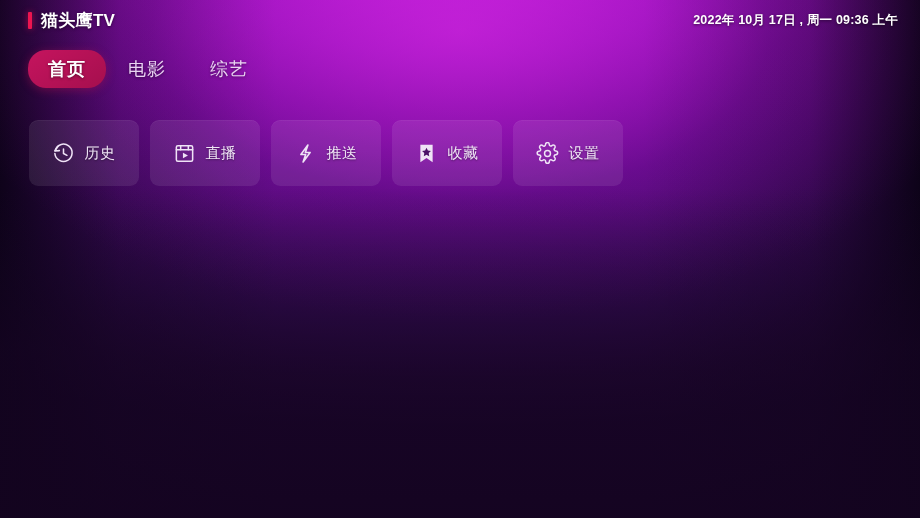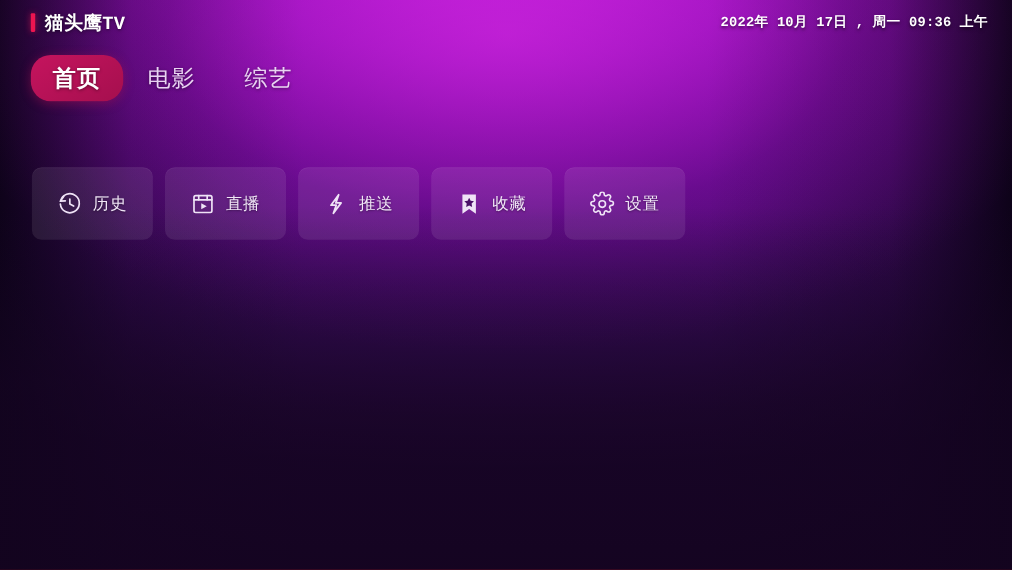--- a/index.html
+++ b/index.html
@@ -6,22 +6,21 @@
   html, body {
     width:920px; height:518px; overflow:hidden;
     background:#15031f;
     font-family:"Liberation Sans","DejaVu Sans",sans-serif;
   }
 
   #screen {
     position:relative;
     width:920px; height:518px;
     overflow:hidden;
-    background-color:#b91c1c;
-    font-family:Liberation Mono, monospace;
+    background-color:#4c1d95;
   }
 
   
   #bg-base {
     position:absolute; inset:0;
     background:
       radial-gradient(120% 95% at 50% -12%,
         #c41ad8 0%,
         #b118cf 12%,
         #9a12bd 24%,
@@ -67,21 +66,21 @@
     letter-spacing:0.2px;
     text-shadow:0 1px 3px rgba(0,0,0,0.55);
   }
 
   
   .tabs {
     position:absolute; top:50px; left:28px;
     display:flex; align-items:center; gap:0px;
   }
   .tab {
-    font-size:21px;
+    font-size:18px;
     color:#e9d4f2;
     padding:7px 22px;
     border-radius:18px;
     letter-spacing:1px;
     text-shadow:0 1px 3px rgba(0,0,0,0.45);
     white-space:nowrap;
   }
   .tab.active {
     color:#ffffff;
     font-weight:bold;
@@ -95,21 +94,20 @@
     position:absolute; top:120px; left:29px;
     display:flex; gap:11px;
   }
   .card {
     width:110px; height:66px;
     border-radius:9px;
     background:rgba(255,255,255,0.085);
     box-shadow:inset 0 1px 0 rgba(255,255,255,0.05);
     display:flex; align-items:center; justify-content:center;
     gap:9px;
-    margin-top:32px;
   }
   .card .ico {
     width:23px; height:23px;
     display:flex; align-items:center; justify-content:center;
     flex:0 0 auto;
   }
   .card .ico svg { display:block; }
   .card .lbl {
     font-size:15px; color:#f0e6f6;
     letter-spacing:0.6px;

